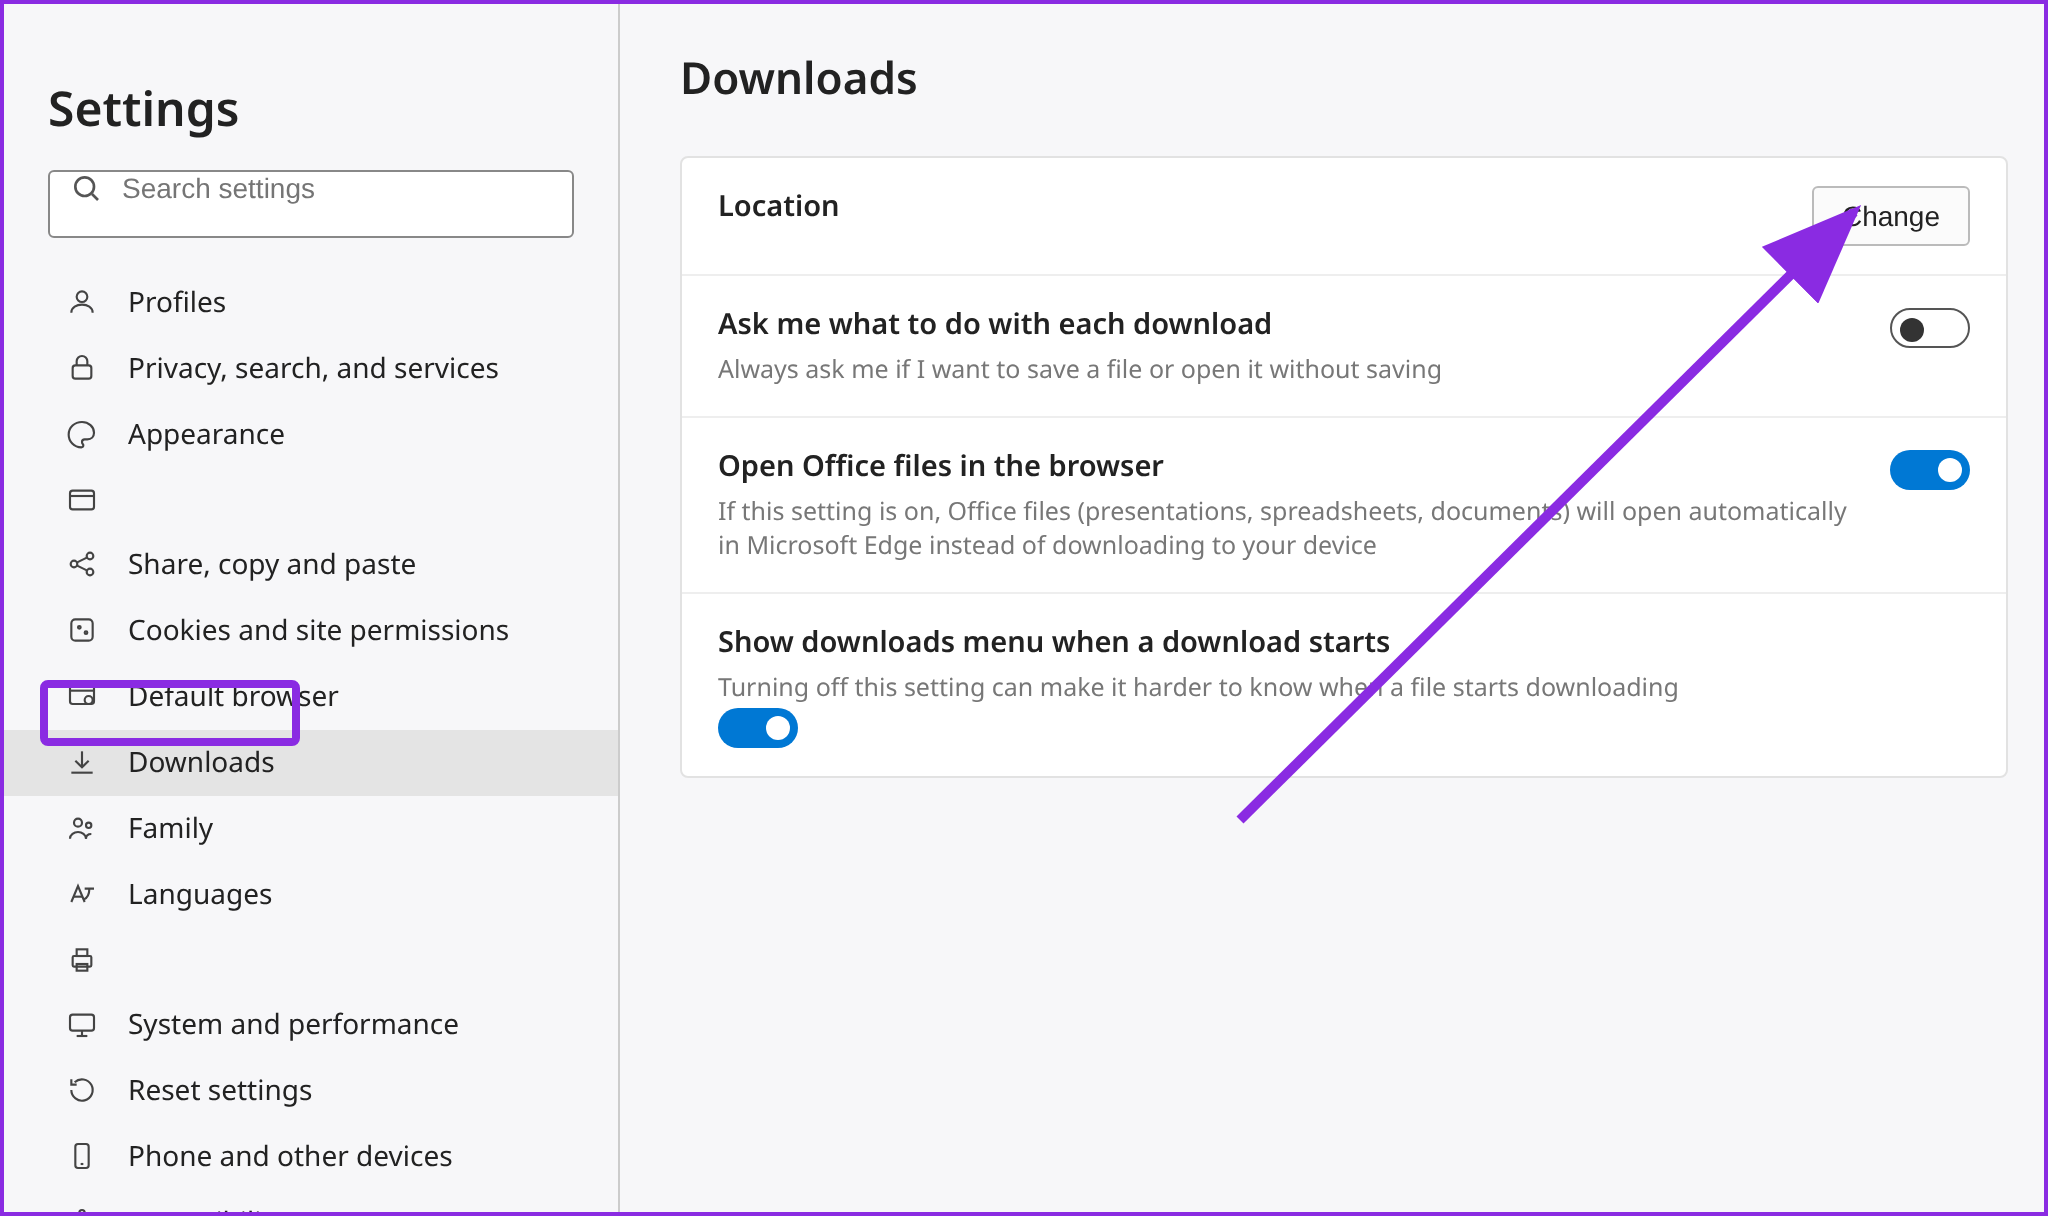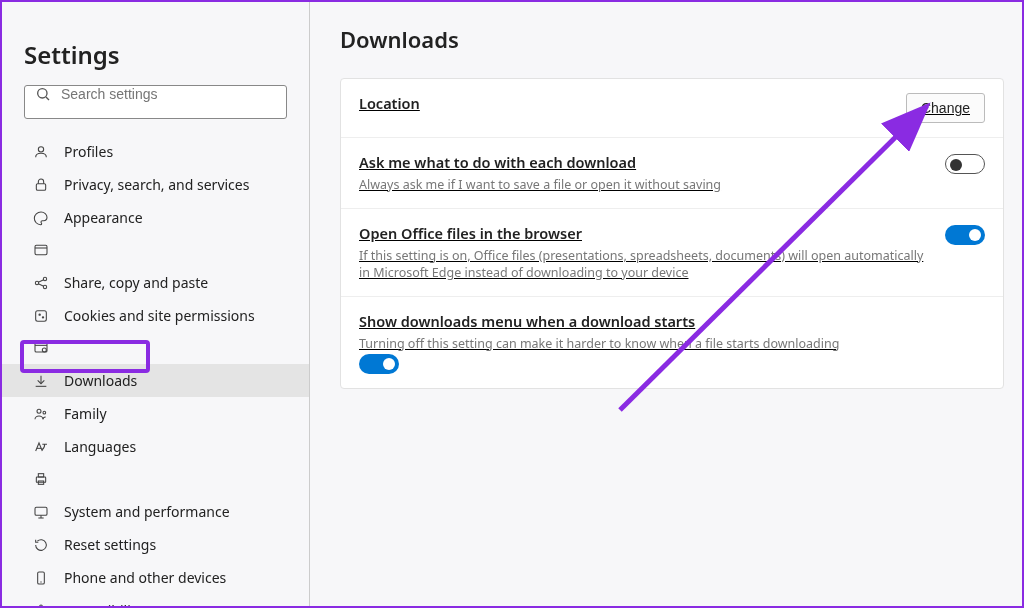--- a/index.html
+++ b/index.html
@@ -45,21 +45,21 @@
   flex: 1;
   border: none;
   outline: none;
   font-size: 14px;
   color: #333;
   background: transparent;
 }
 .nav-list { list-style: none; padding-top: 4px; }
 .nav-item {
   display: flex;
-  align-items: flex-end;
+  align-items: flex-start;
   padding: 7px 22px 7px 30px;
   font-size: 14px;
   color: #222;
   cursor: pointer;
   position: relative;
 }
 .nav-item.active { background: #e4e4e4; }
 .nav-item .icon {
   width: 18px; height: 18px; margin-right: 14px; color: #444;
   display: inline-flex; align-items: center; justify-content: center;
@@ -79,21 +79,20 @@
 .page-title {
   font-size: 22px;
   font-weight: 600;
   color: #222;
   margin-bottom: 24px;
 }
 .settings-card {
   background: #fff;
   border: 1px solid #e2e2e2;
   border-radius: 4px;
-  text-decoration: underline;
 }
 .row {
   display: flex;
   align-items: flex-start;
   padding: 14px 18px;
   border-bottom: 1px solid #eee;
 }
 .row:last-child { border-bottom: none; flex-direction: column; }
 .row-text { flex: 1; padding-right: 12px; }
 .row-title { font-size: 14.5px; font-weight: 600; color: #222; margin-bottom: 4px; }
@@ -202,20 +201,21 @@
         <span class="label">Cookies and site permissions</span>
       </li>
       <li class="nav-item">
         <span class="icon">
             <svg viewBox="0 0 24 24" width="16" height="16" fill="none" stroke="currentColor" stroke-width="1.6">
               <rect x="3" y="4" width="18" height="14" rx="2"></rect>
               <line x1="3" y1="8" x2="21" y2="8"></line>
               <circle cx="17" cy="15" r="3"></circle>
             </svg>
           </span>
+        <span class="label">Default browser</span>
       </li>
       <li class="nav-item active" id="downloads-nav">
         <span class="icon">
             <svg viewBox="0 0 24 24" width="16" height="16" fill="none" stroke="currentColor" stroke-width="1.6">
               <line x1="12" y1="4" x2="12" y2="16"></line>
               <polyline points="7 11 12 16 17 11"></polyline>
               <line x1="4" y1="20" x2="20" y2="20"></line>
             </svg>
           </span>
         <span class="label">Downloads</span>

